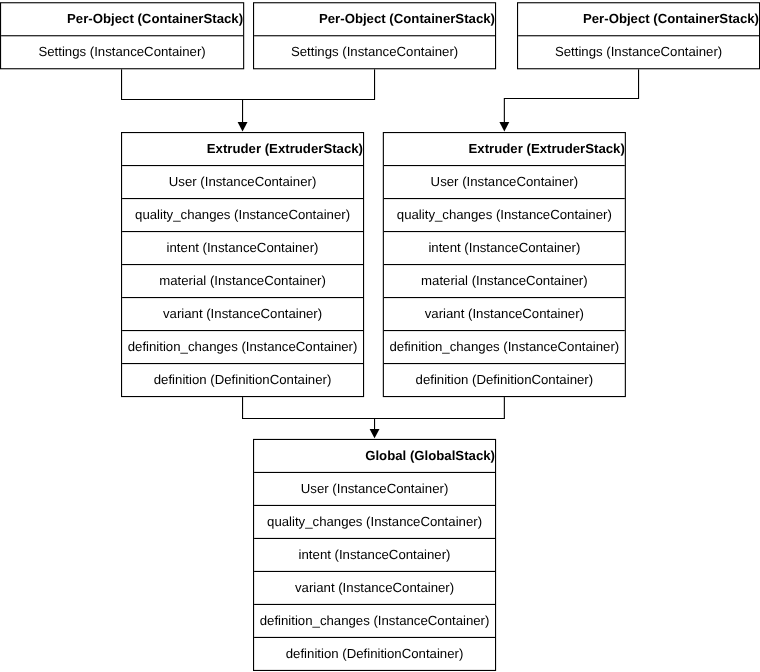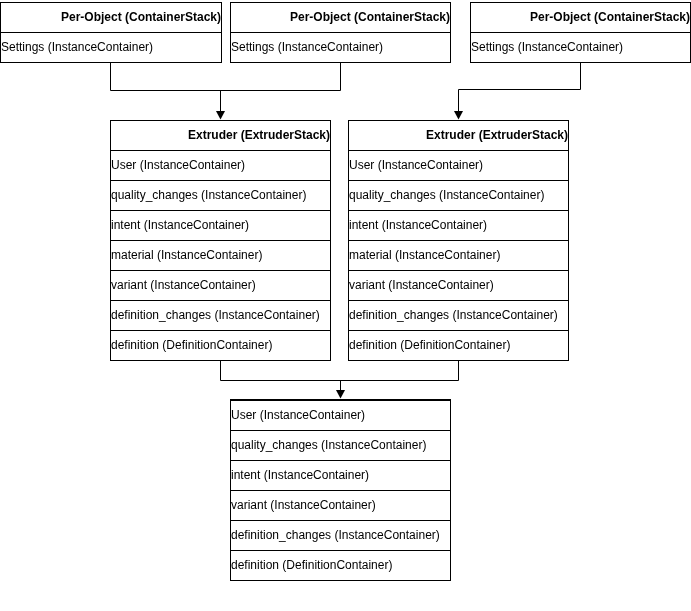--- a/index.html
+++ b/index.html
@@ -29,20 +29,21 @@
     line-height: 29px;
     text-align: right;
     font-size: 12px;
     font-weight: bold;
     white-space: nowrap;
     overflow: hidden;
   }
   .row {
     height: 29px;
     line-height: 29px;
+    text-align: center;
     font-size: 12px;
     border-top: 1px solid #000000;
     white-space: nowrap;
     overflow: hidden;
   }
   
   .per-object-1 { left: 0px;   top: 2px;   width: 220px; }
   .per-object-2 { left: 230px; top: 2px;   width: 219px; }
   .per-object-3 { left: 470px; top: 2px;   width: 219px; }
   .extruder-1   { left: 110px; top: 120px; width: 219px; }
@@ -97,20 +98,21 @@
     <div class="row">User (InstanceContainer)</div>
     <div class="row">quality_changes (InstanceContainer)</div>
     <div class="row">intent (InstanceContainer)</div>
     <div class="row">material (InstanceContainer)</div>
     <div class="row">variant (InstanceContainer)</div>
     <div class="row">definition_changes (InstanceContainer)</div>
     <div class="row">definition (DefinitionContainer)</div>
   </div>
 
   <div class="box global-box">
+    <div class="hdr">Global (GlobalStack)</div>
     <div class="row">User (InstanceContainer)</div>
     <div class="row">quality_changes (InstanceContainer)</div>
     <div class="row">intent (InstanceContainer)</div>
     <div class="row">variant (InstanceContainer)</div>
     <div class="row">definition_changes (InstanceContainer)</div>
     <div class="row">definition (DefinitionContainer)</div>
   </div>
 
 </div>
 

